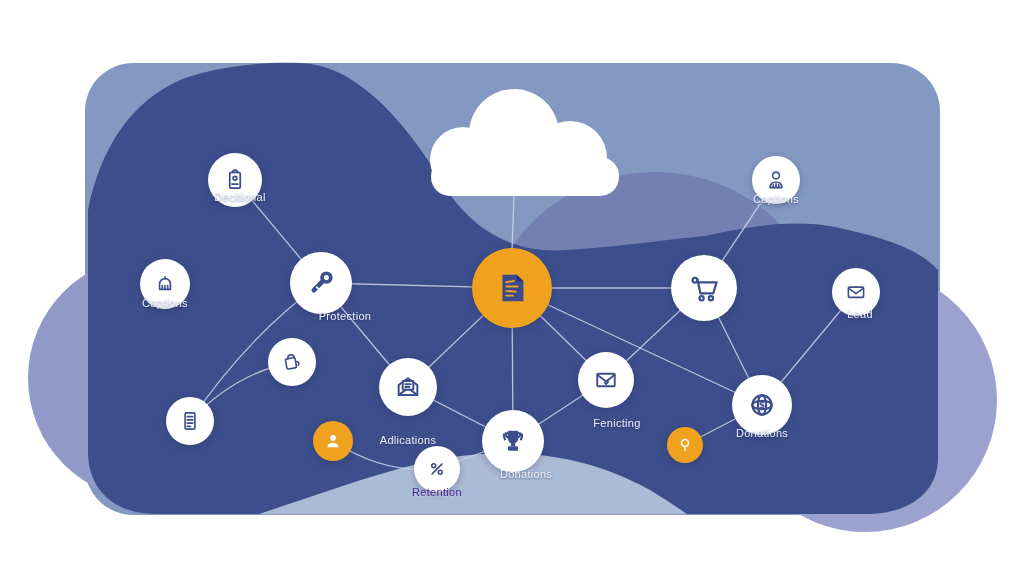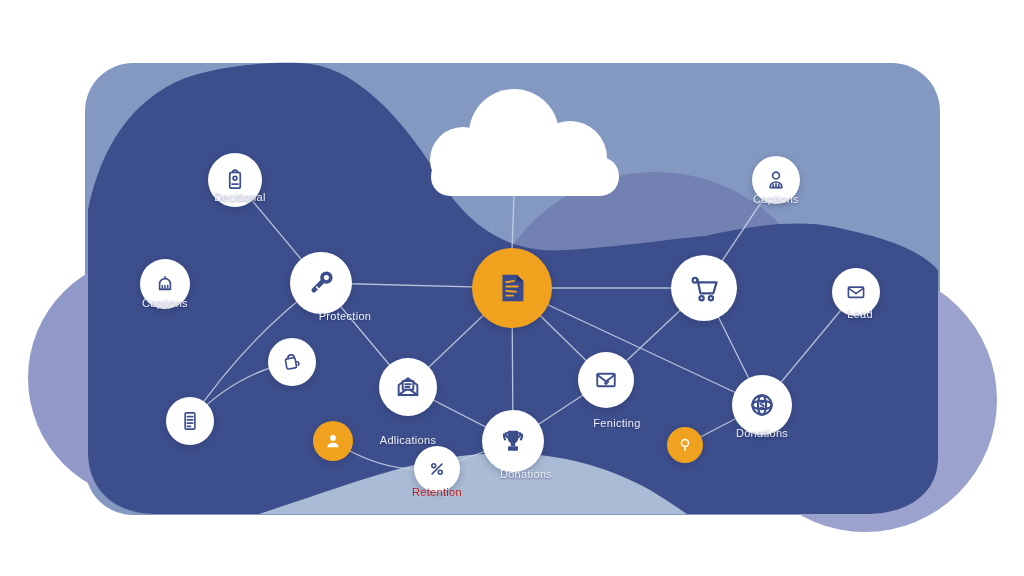--- a/index.html
+++ b/index.html
@@ -6,21 +6,21 @@
   .stage{position:relative;width:1024px;height:576px;background:#ffffff;overflow:hidden;
          font-family:"Liberation Sans","DejaVu Sans",sans-serif;}
   .bg{position:absolute;left:0;top:0;width:1024px;height:576px;}
   .node{position:absolute;border-radius:50%;background:#ffffff;display:flex;align-items:center;
         justify-content:center;box-shadow:0 2px 7px rgba(30,40,80,.28);}
   .node.orange{background:#f0a11d;}
   .node svg{display:block;}
   .label{position:absolute;transform:translateX(-50%);white-space:nowrap;
          font-size:11px;font-weight:400;letter-spacing:.3px;color:#eef1f9;
          text-shadow:0 1px 2px rgba(30,40,90,.55);}
-  .label.dark{color:#b91c1c;text-shadow:0 1px 1px rgba(255,255,255,.35);}
+  .label.dark{color:#4c1d95;text-shadow:0 1px 1px rgba(255,255,255,.35);}
   .icon-stroke{stroke:#3d4e8c;fill:none;stroke-width:1.5;stroke-linecap:round;stroke-linejoin:round;}
 </style>
 </head>
 <body>
 
 <div class="stage">
 
   <svg class="bg" viewBox="0 0 1024 576">
 
     <rect x="85" y="63" width="855" height="452" rx="48" fill="#8399c1"></rect>

